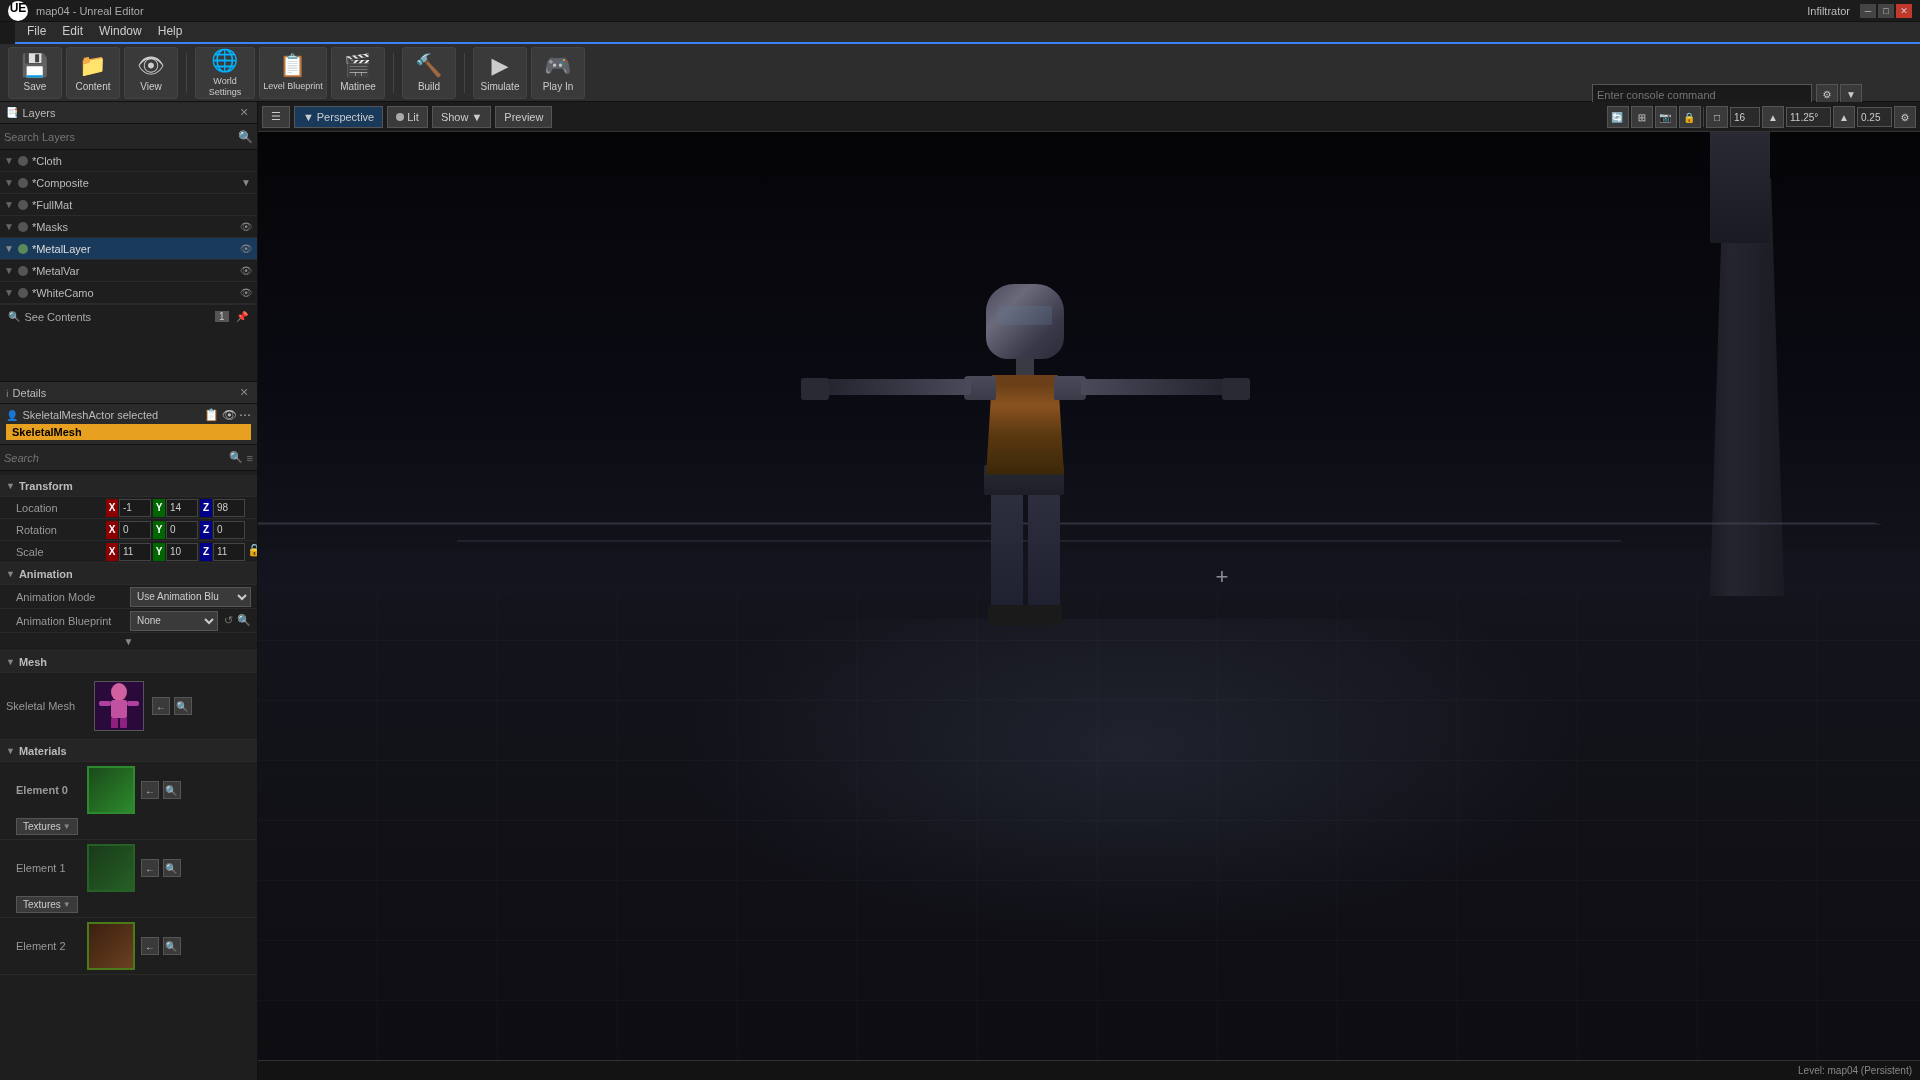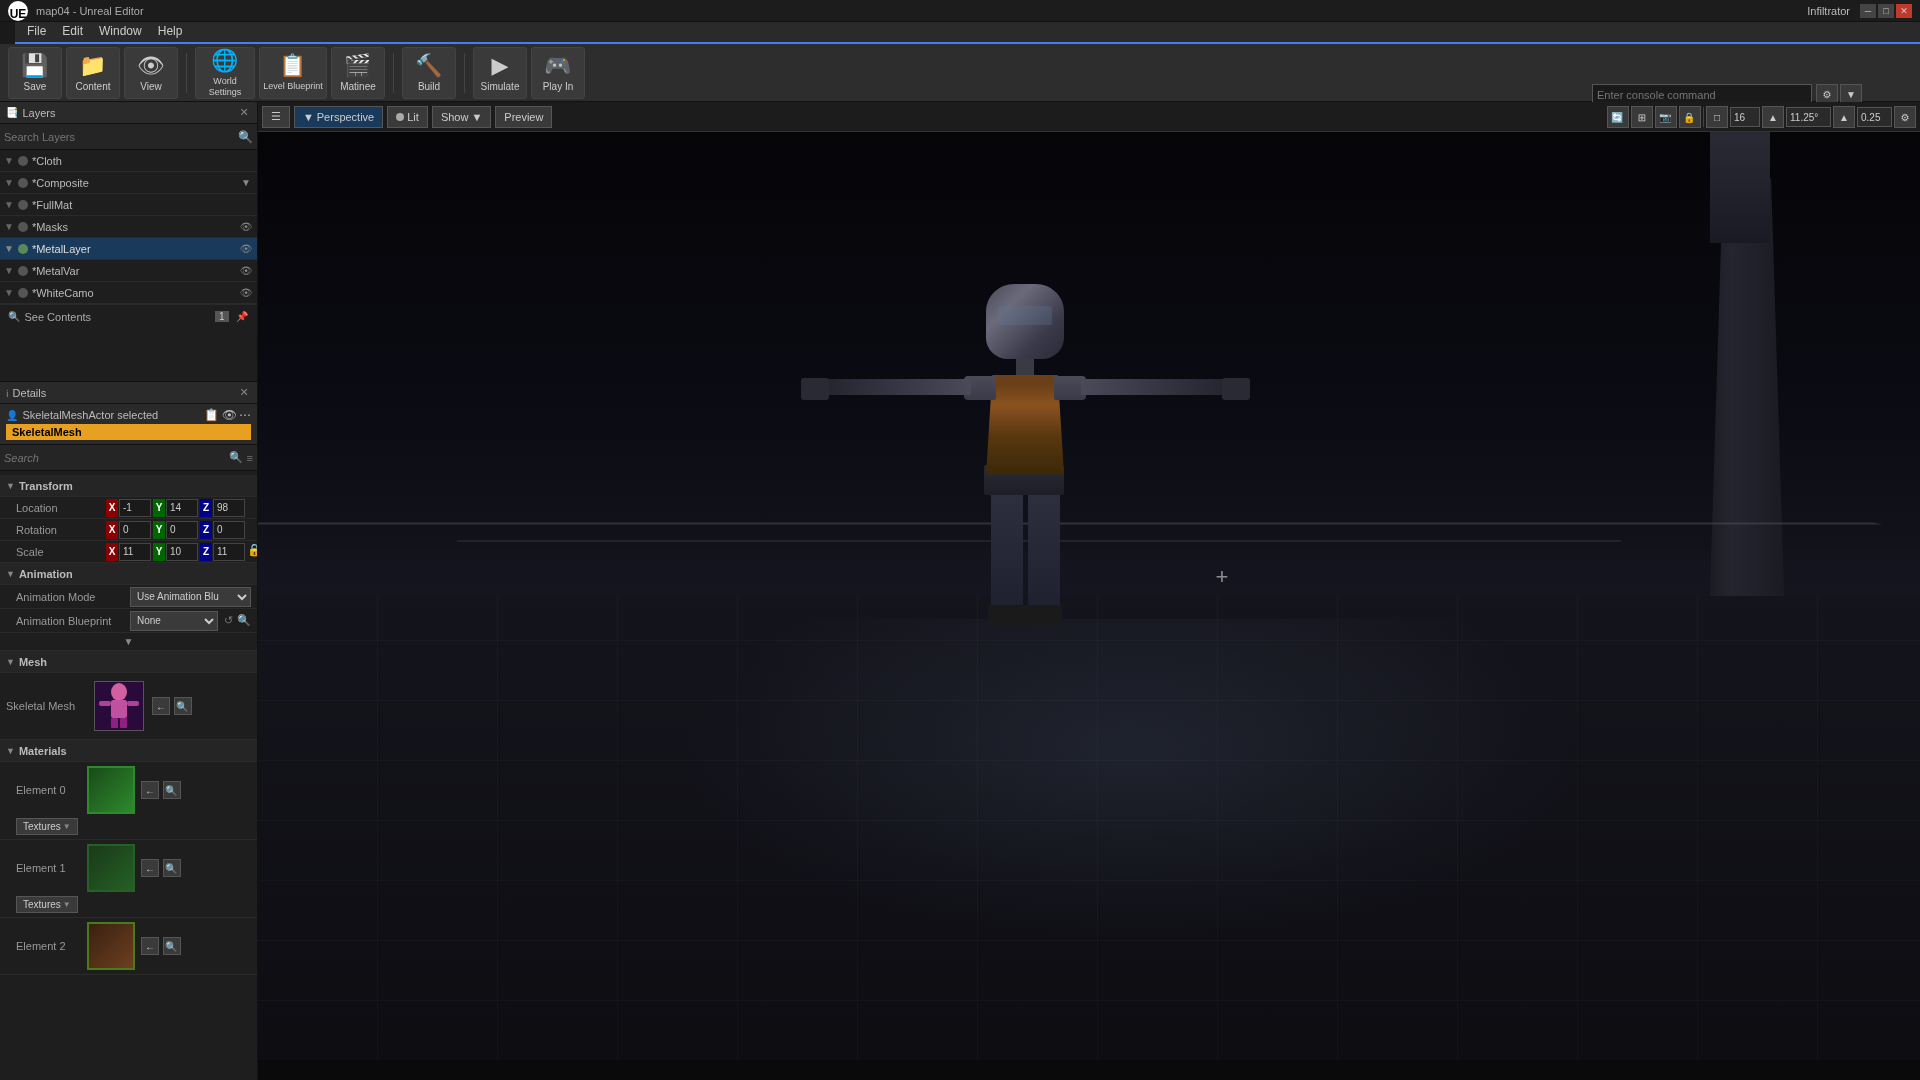--- a/index.html
+++ b/index.html
@@ -543,21 +543,21 @@
     ::-webkit-scrollbar-track { background: #1a1a1a; }
     ::-webkit-scrollbar-thumb { background: #444; border-radius: 3px; }
 
     
     .ue-logo {
       width: 20px;
       height: 20px;
       background: #fff;
       border-radius: 50%;
       display: flex;
-      align-items: flex-end;
+      align-items: flex-start;
       justify-content: center;
       font-size: 12px;
       font-weight: bold;
       color: #000;
     }
   </style>
 </head>
 <body>
 
 <div id="titlebar">
@@ -840,21 +840,21 @@
           </div>
         </div>
 
         <div class="section-header">
           <span class="section-arrow">▼</span>
           <span class="section-title">Materials</span>
         </div>
 
         <div style="padding:4px 6px 4px 16px; border-bottom:1px solid #2a2a2a;">
           <div style="display:flex; align-items:center; gap:6px; margin-bottom:4px;">
-            <span style="font-size:11px; color:#999; width:65px;">Element 0</span>
+            <span style="font-size:11px; color:#999; width:65px;font-weight:bold;">Element 0</span>
             <div style="width:48px; height:48px; background:linear-gradient(135deg,#1a4a1a,#2d8a2d); border:2px solid #2d8a2d;"></div>
             <div class="mesh-actions">
               <div class="mesh-action-btn">←</div>
               <div class="mesh-action-btn">🔍</div>
             </div>
           </div>
           <button class="textures-btn">
             <span>Textures</span>
             <span class="expand-arrow">▼</span>
           </button>
@@ -974,15 +974,18 @@
           <div style="position:absolute; bottom:256px; left:30px; width:78px; height:75px; background:linear-gradient(135deg, #4a4a5a 0%, #6a6a7a 30%, #3a3a4a 70%, #2a2a38 100%); border-radius:36% 36% 28% 28%;">
 
             <div style="position:absolute; top:30%; left:15%; width:70%; height:25%; background:rgba(100,120,150,0.3); border-radius:2px;"></div>
           </div>
         </div>
 
         <div class="crosshair" style="position:absolute; top:48%; left:58%; font-size:22px; color:rgba(255,255,255,0.5); pointer-events:none;">+</div>
       </div>
     </div>
 
+    <div class="viewport-status">
+      <span>Level:  map04 (Persistent)</span>
+    </div>
   </div>
 
 </div>
 
 </body></html>

